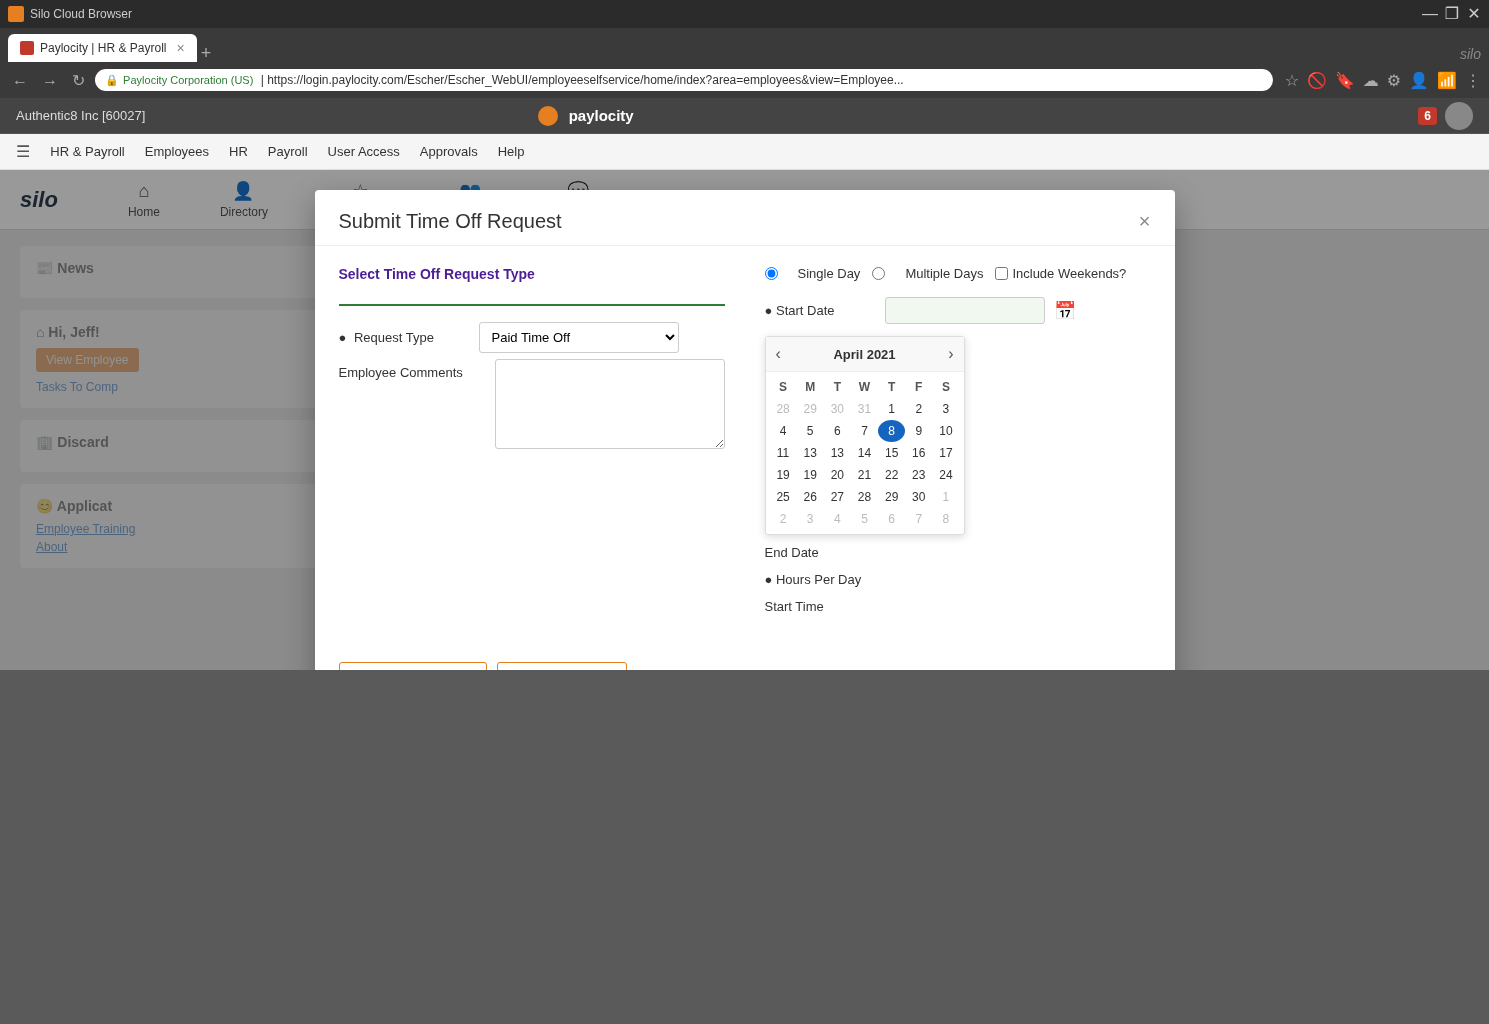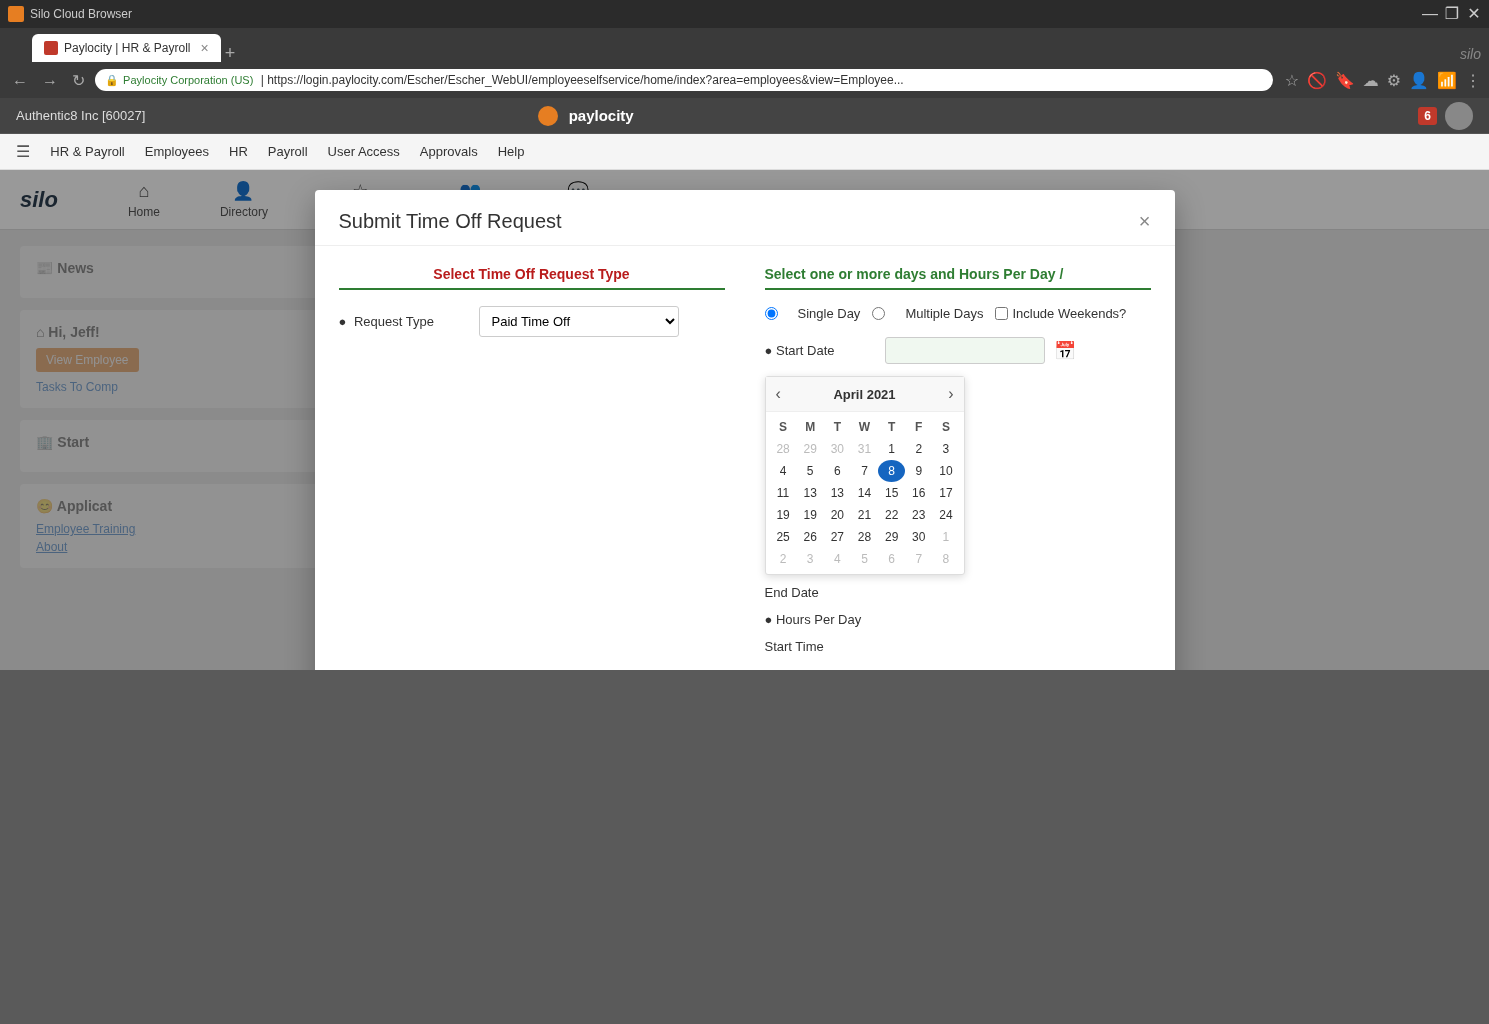--- a/index.html
+++ b/index.html
@@ -8,21 +8,21 @@
     
     .browser-chrome { background: #2b2b2b; }
     .title-bar { display: flex; align-items: center; padding: 4px 8px; background: #2b2b2b; color: #ccc; font-size: 12px; height: 28px; }
     .title-bar-icon { width: 16px; height: 16px; background: #e67e22; border-radius: 2px; margin-right: 6px; display: flex; align-items: center; justify-content: center; }
     .title-bar-text { color: #ccc; font-size: 12px; }
     .window-controls { margin-left: auto; display: flex; gap: 8px; }
     .win-btn { width: 14px; height: 14px; border: none; background: none; color: #ccc; cursor: pointer; font-size: 16px; display: flex; align-items: center; justify-content: center; line-height: 1; }
 
     
     .tab-bar { display: flex; align-items: flex-end; background: #3a3a3a; padding: 0 8px; height: 34px; }
-    .tab { display: flex; align-items: center; background: #fff; border-radius: 6px 6px 0 0; padding: 6px 12px; font-size: 12px; color: #333; height: 28px; gap: 6px; margin-left: 24px; }
+    .tab { display: flex; align-items: center; background: #fff; border-radius: 6px 6px 0 0; padding: 6px 12px; font-size: 12px; color: #333; height: 28px; gap: 6px; }
     .tab-favicon { width: 14px; height: 14px; background: #c0392b; border-radius: 2px; }
     .tab-close { color: #888; cursor: pointer; font-size: 14px; margin-left: 4px; }
     .new-tab-btn { color: #aaa; font-size: 18px; margin-left: 4px; cursor: pointer; line-height: 1; }
     .silo-logo-tab { margin-left: auto; color: #888; font-size: 14px; font-style: italic; }
 
     
     .address-bar { display: flex; align-items: center; background: #3a3a3a; padding: 4px 8px; gap: 6px; height: 36px; }
     .nav-btn { background: none; border: none; color: #aaa; font-size: 16px; cursor: pointer; padding: 2px 4px; }
     .nav-btn:disabled { color: #666; }
     .address-input { flex: 1; background: #fff; border: none; border-radius: 12px; padding: 4px 10px; font-size: 12px; color: #333; display: flex; align-items: center; }
@@ -66,21 +66,21 @@
     
     .modal-overlay { position: absolute; top: 0; left: 0; right: 0; bottom: 0; background: rgba(0,0,0,0.4); display: flex; justify-content: center; align-items: flex-start; padding-top: 20px; }
     .modal { background: #fff; border-radius: 4px; width: 860px; min-height: 540px; position: relative; box-shadow: 0 10px 30px rgba(0,0,0,0.3); }
     .modal-header { padding: 20px 24px 12px; border-bottom: 1px solid #eee; display: flex; justify-content: space-between; align-items: center; }
     .modal-title { font-size: 20px; font-weight: 400; color: #333; }
     .modal-close { background: none; border: none; font-size: 20px; color: #888; cursor: pointer; }
     .modal-body { padding: 20px 24px; display: flex; gap: 40px; }
 
     
     .left-panel { flex: 1; }
-    .section-heading { color: #b91c1c; font-size: 14px; font-weight: 600; border-bottom: 2px solid #2e7d32; padding-bottom: 6px; margin-bottom: 16px; text-align: center; }
+    .section-heading { color: #4c1d95; font-size: 14px; font-weight: 600; border-bottom: 2px solid #2e7d32; padding-bottom: 22px; margin-bottom: 16px; }
     .form-row { display: flex; align-items: center; margin-bottom: 6px; }
     .form-label { min-width: 140px; font-size: 13px; color: #333; }
     .required-dot { color: #333; margin-right: 4px; }
     .form-select { border: 1px solid #ccc; border-radius: 3px; padding: 6px 8px; font-size: 13px; width: 200px; background: #fff; }
     .form-textarea { border: 1px solid #ccc; border-radius: 3px; padding: 8px; font-size: 13px; width: 100%; height: 90px; resize: vertical; }
     .comments-section { margin-top: 20px; }
     .comments-row { display: flex; align-items: flex-start; gap: 16px; }
     .comments-label { min-width: 140px; font-size: 13px; color: #333; padding-top: 6px; }
 
     
@@ -226,21 +226,21 @@
           <div class="section-title">
             <span>⌂</span>
             <span>Hi, Jeff!</span>
           </div>
           <button class="view-employee-btn">View Employee</button>
           <div style="margin-top:8px;color:#1565c0;font-size:12px;">Tasks To Comp</div>
         </div>
         <div class="company-section">
           <div class="section-title">
             <span>🏢</span>
-            <span>Start</span>
+            <span>Discard</span>
             <span class="collapse-btn">∧</span>
           </div>
         </div>
         <div class="apps-section">
           <div class="section-title">
             <span>😊</span>
             <span>Applicat</span>
           </div>
           <div style="color:#1565c0;font-size:12px;text-decoration:underline;cursor:pointer;">Employee Training</div>
           <div style="color:#1565c0;font-size:12px;text-decoration:underline;cursor:pointer;margin-top:4px;">About</div>
@@ -269,24 +269,27 @@
               <span>Request Type</span>
             </label>
             <select class="form-select">
               <option>Paid Time Off</option>
               <option>Sick Leave</option>
               <option>Unpaid Leave</option>
             </select>
           </div>
 
 
+          <div class="comments-row">
+            <span class="comments-label">Employee Comments</span>
+            <textarea class="form-textarea" style=""></textarea>
+          </div>
         </div>
 
         <div class="right-panel">
-          <div class="right-heading">Select one or more days and Hours Per Day /</div>
 
           <div class="day-options">
             <label class="radio-label">
               <input type="radio" name="dayType" checked="" style="">
               <span>Single Day</span>
             </label>
             <label class="radio-label">
               <input type="radio" name="dayType" style="">
               <span>Multiple Days</span>
             </label>

